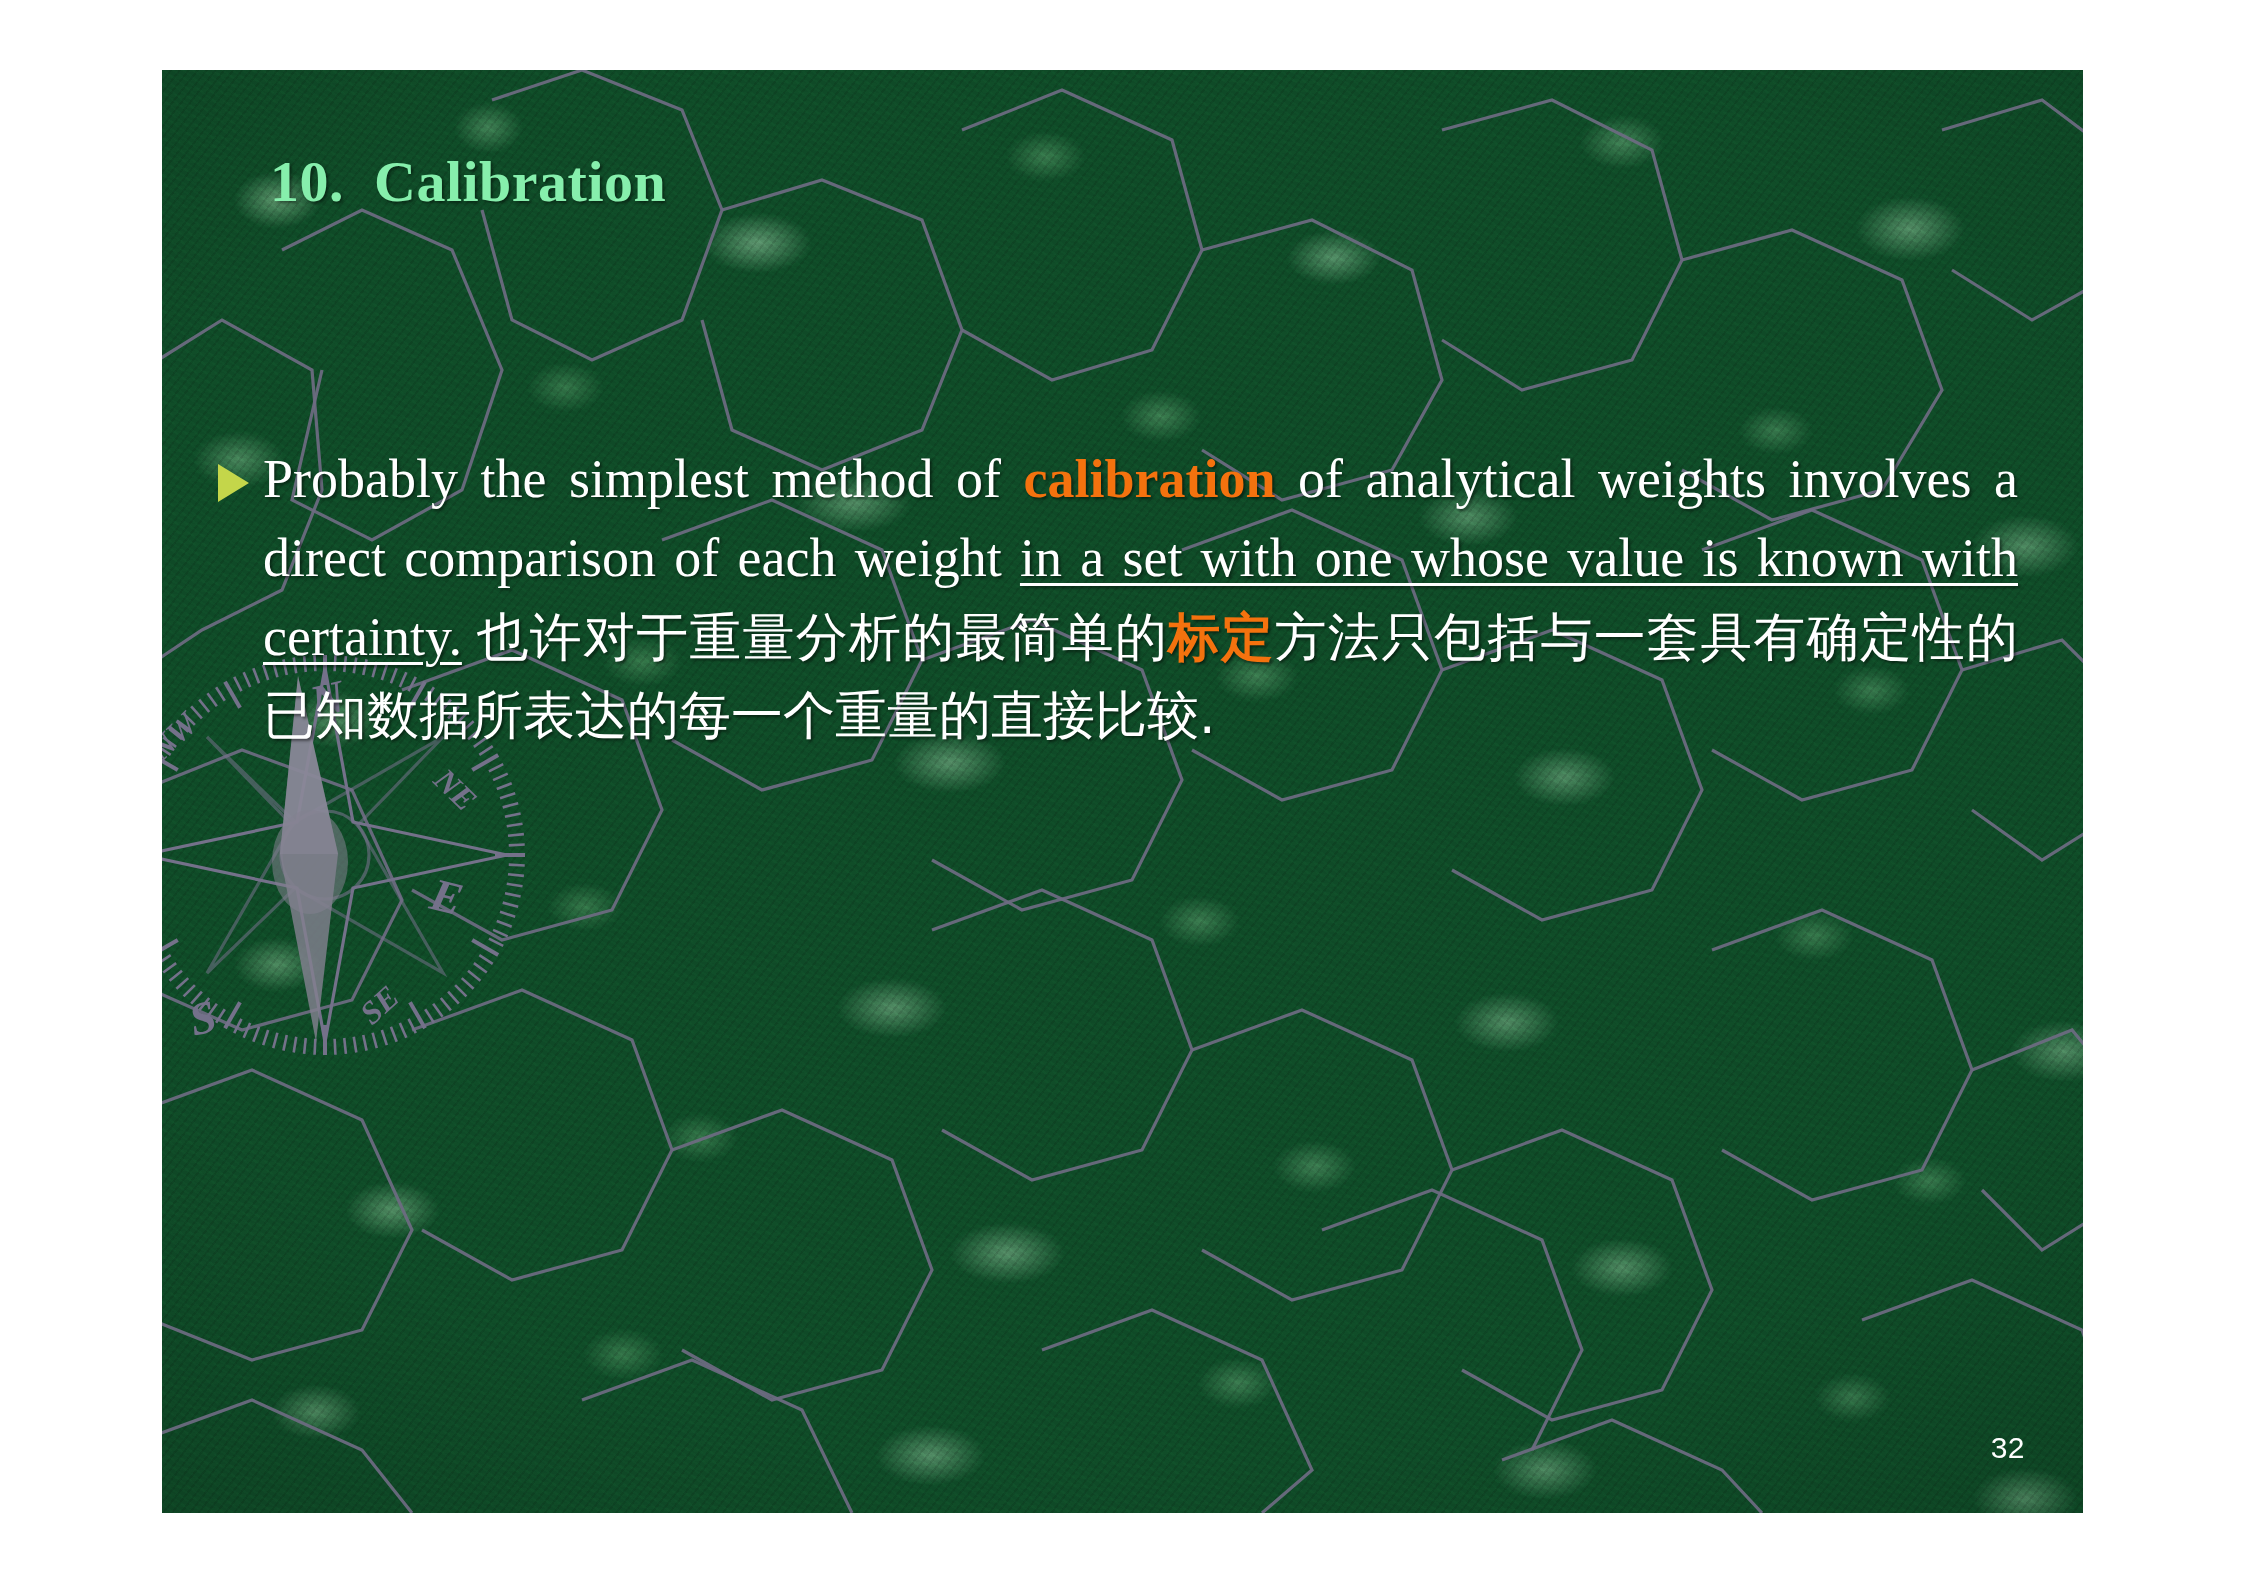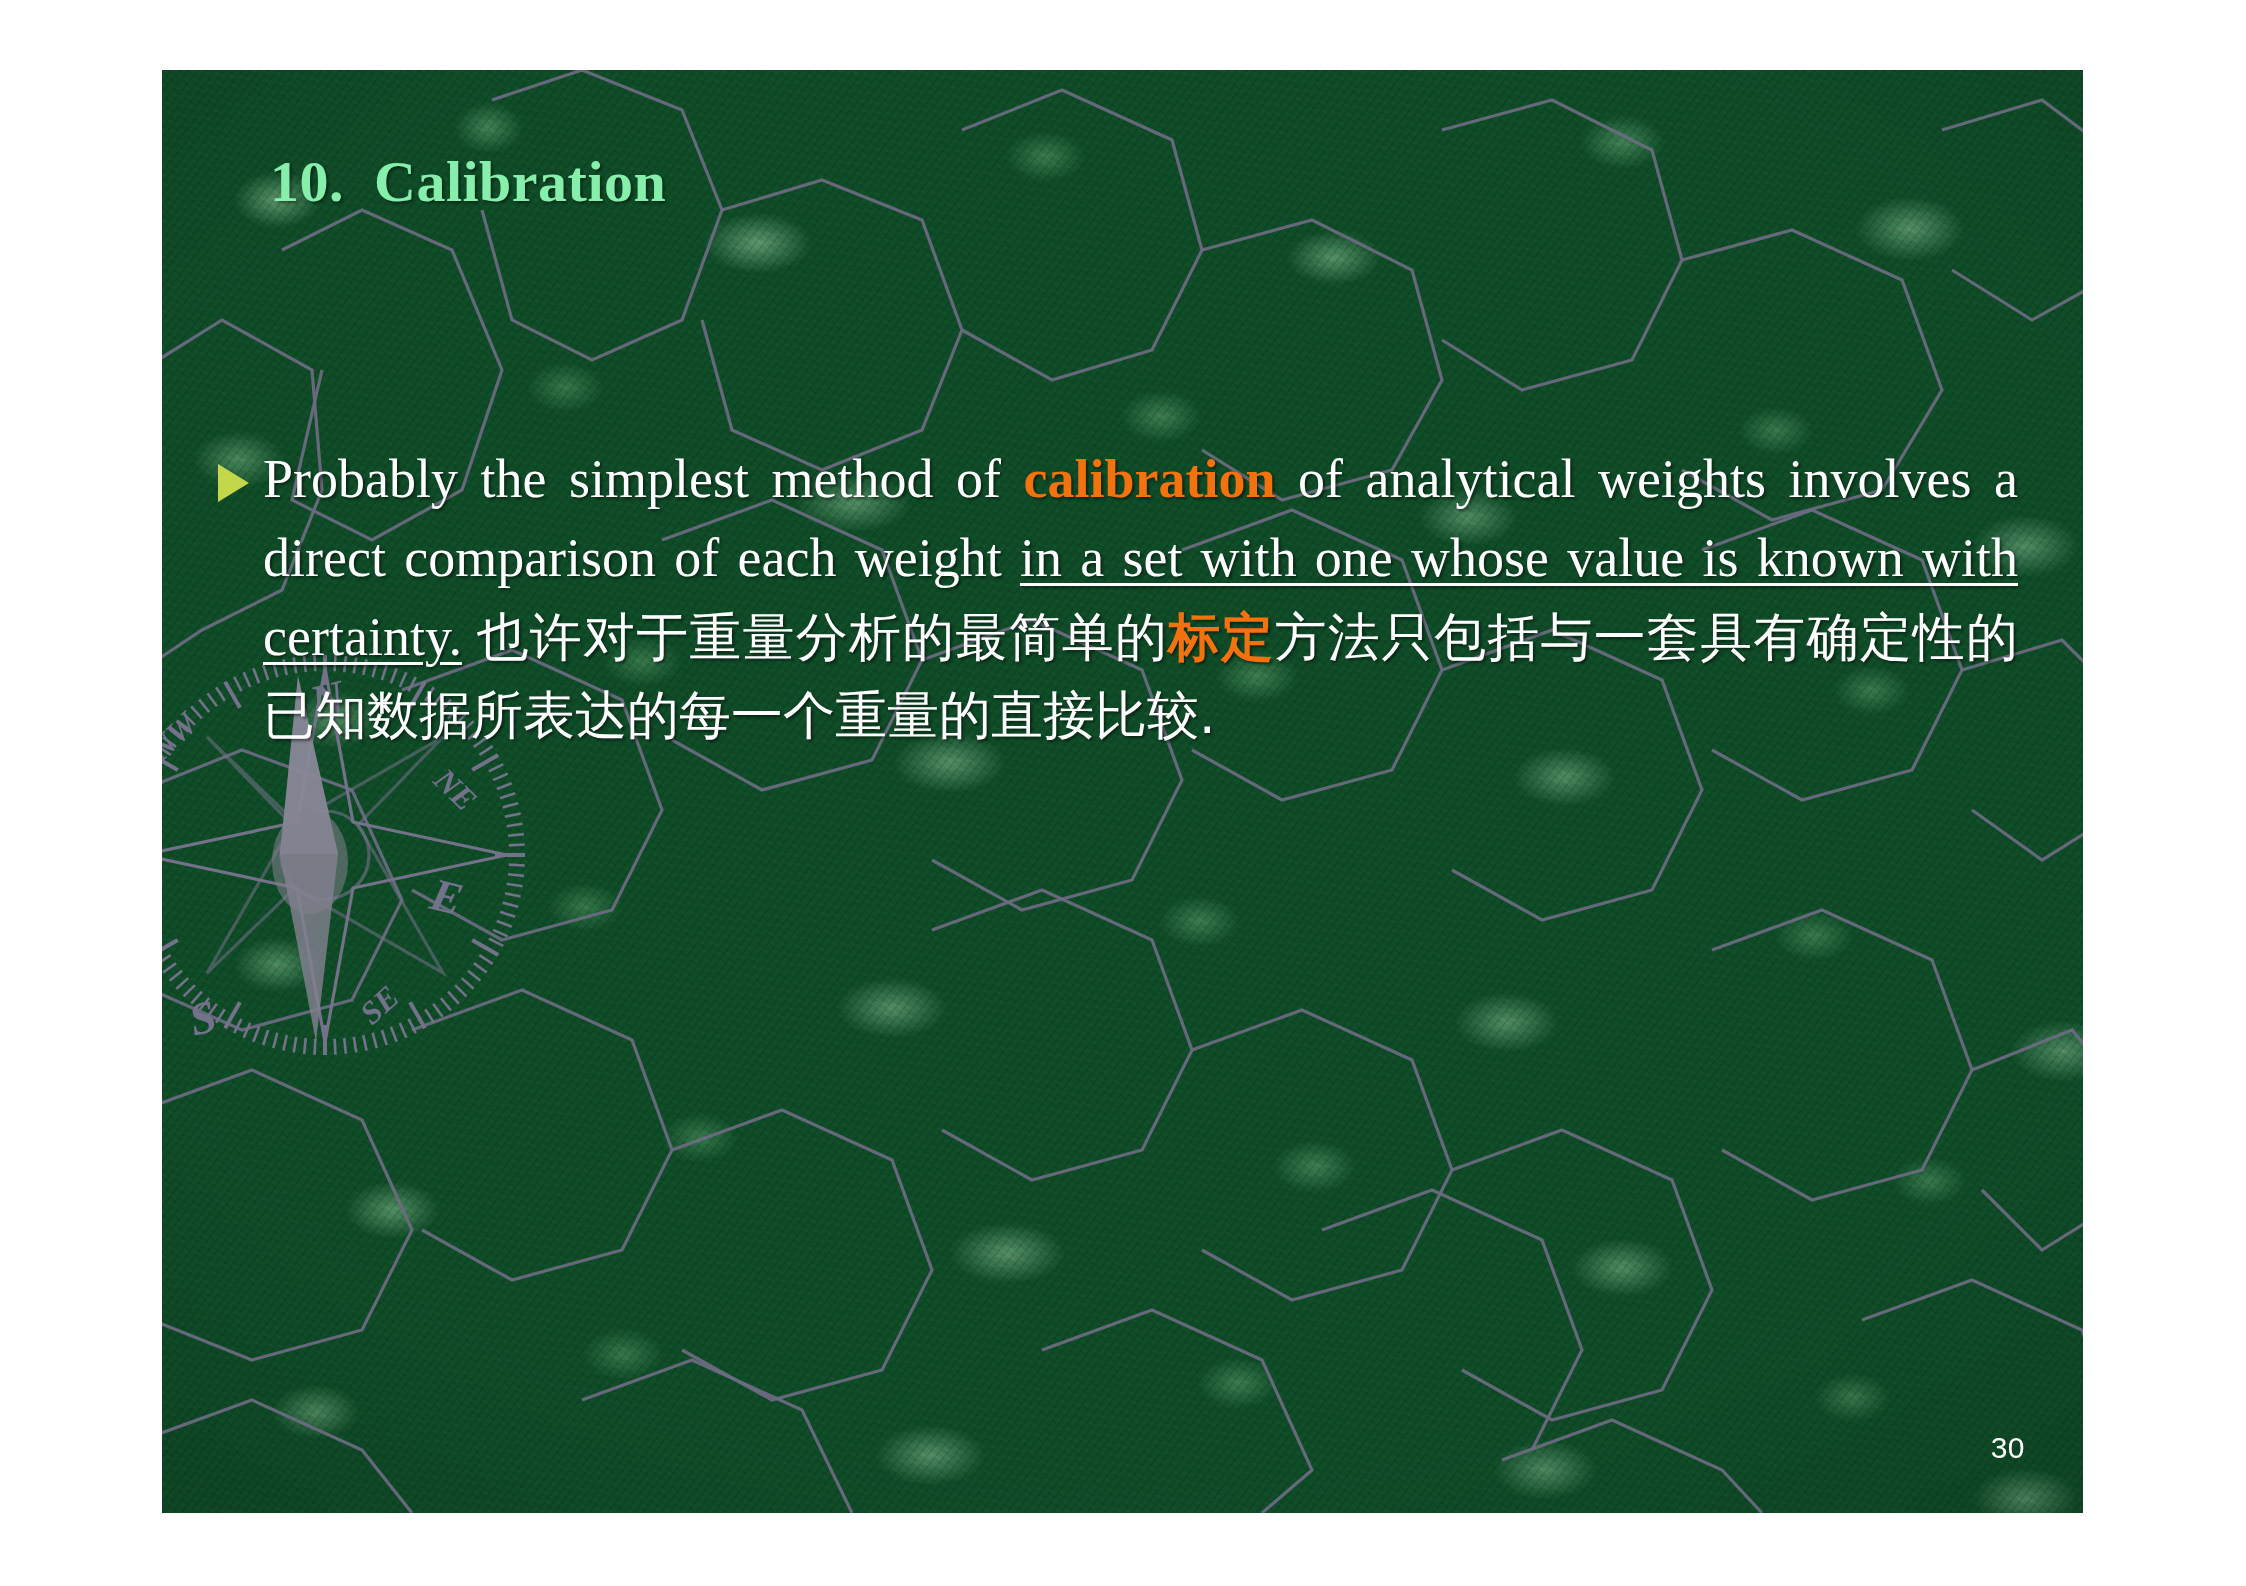--- a/index.html
+++ b/index.html
@@ -370,15 +370,15 @@
     </g>
   </svg>
 
   <div id="slide-title">10.  Calibration</div>
 
   <div id="body-block">
     <div id="bullet-marker"></div>
     <div id="body-text"><span>Probably   the   simplest   method   of   </span><span class="hl">calibration</span><span>   of analytical weights involves a direct comparison of each weight </span><span class="ul">in a set with one whose value is known with certainty.</span><span> </span><span class="cn">也许对于重量分析的最简单的</span><span class="cn-hl">标定</span><span class="cn">方法只包括与一套具有确定性的已知数据所表达的每一个重量的直接比较.</span></div>
   </div>
 
-  <div id="page-number">30</div>
+  <div id="page-number">32</div>
 
 </div>
 
 </body></html>

